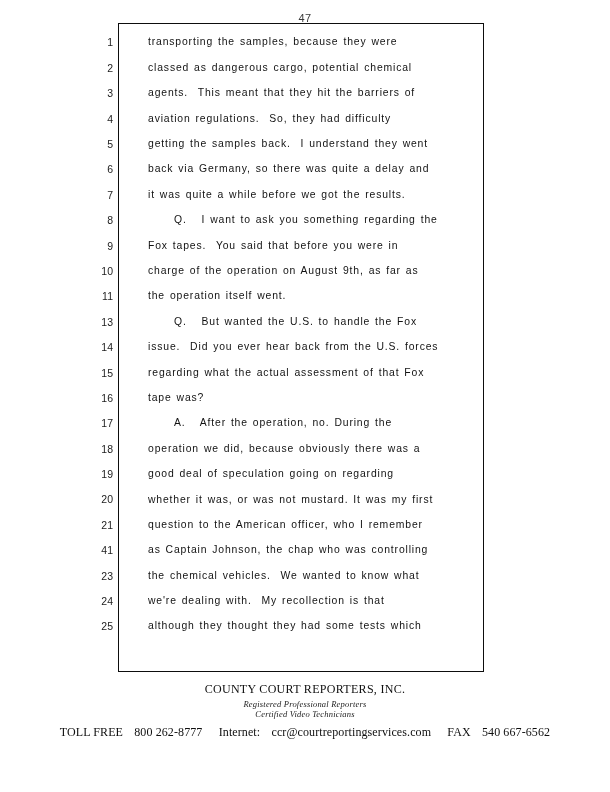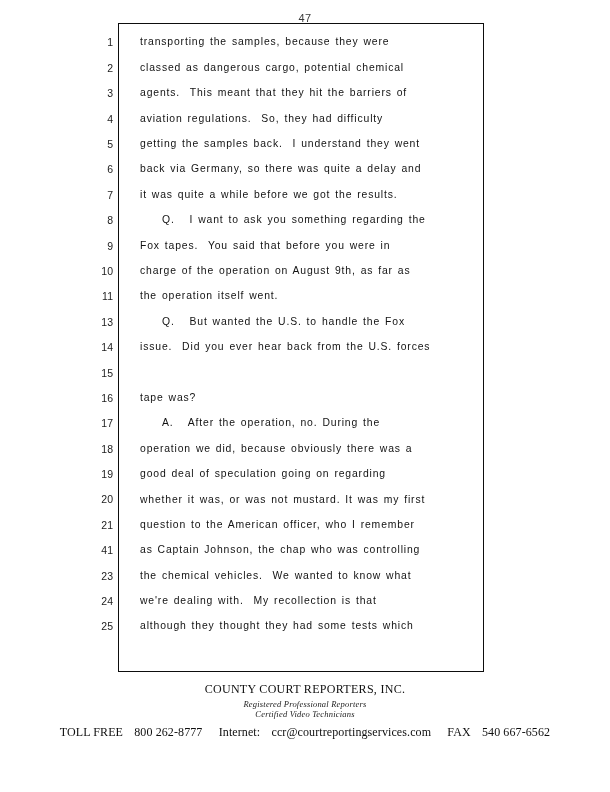--- a/index.html
+++ b/index.html
@@ -73,31 +73,31 @@
     left: -22px;
     width: 17px;
     text-align: right;
     font-family: "Liberation Sans", sans-serif;
     font-size: 10.5px;
     color: #1c1c1c;
     line-height: 1;
   }
 
   .line-text {
-    padding-left: 22px;
+    padding-left: 30px;
     font-family: "Liberation Sans", sans-serif;
     font-size: 10.4px;
     letter-spacing: 0.85px;
     word-spacing: 1.2px;
     color: #121212;
     white-space: pre;
     line-height: 1;
   }
   .line-text.indented {
-    padding-left: 44px;
+    padding-left: 56px;
     text-align: center;
   }
 
   
   .footer {
     position: absolute;
     left: 0;
     top: 682px;
     width: 610px;
     text-align: center;
@@ -200,20 +200,21 @@
       <div class="line-row">
         <div class="line-number">13</div>
         <div class="line-text indented">Q.   But wanted the U.S. to handle the Fox</div>
       </div>
       <div class="line-row">
         <div class="line-number">14</div>
         <div class="line-text">issue.  Did you ever hear back from the U.S. forces</div>
       </div>
       <div class="line-row">
         <div class="line-number">15</div>
+        <div class="line-text">regarding what the actual assessment of that Fox</div>
       </div>
       <div class="line-row">
         <div class="line-number">16</div>
         <div class="line-text">tape was?</div>
       </div>
       <div class="line-row">
         <div class="line-number">17</div>
         <div class="line-text indented">A.   After the operation, no. During the</div>
       </div>
       <div class="line-row">

